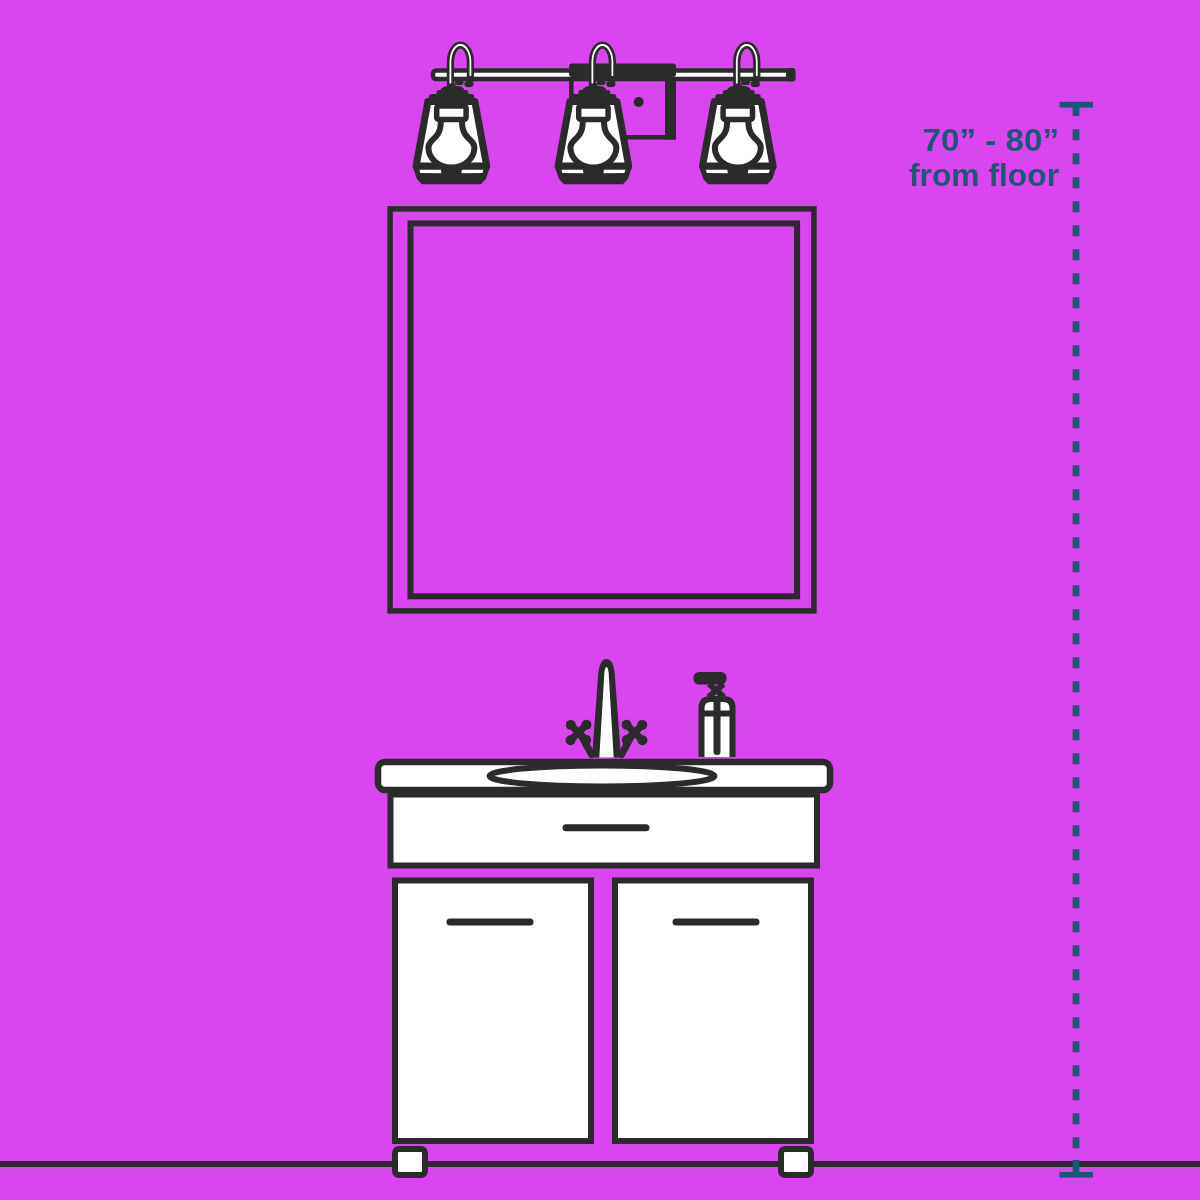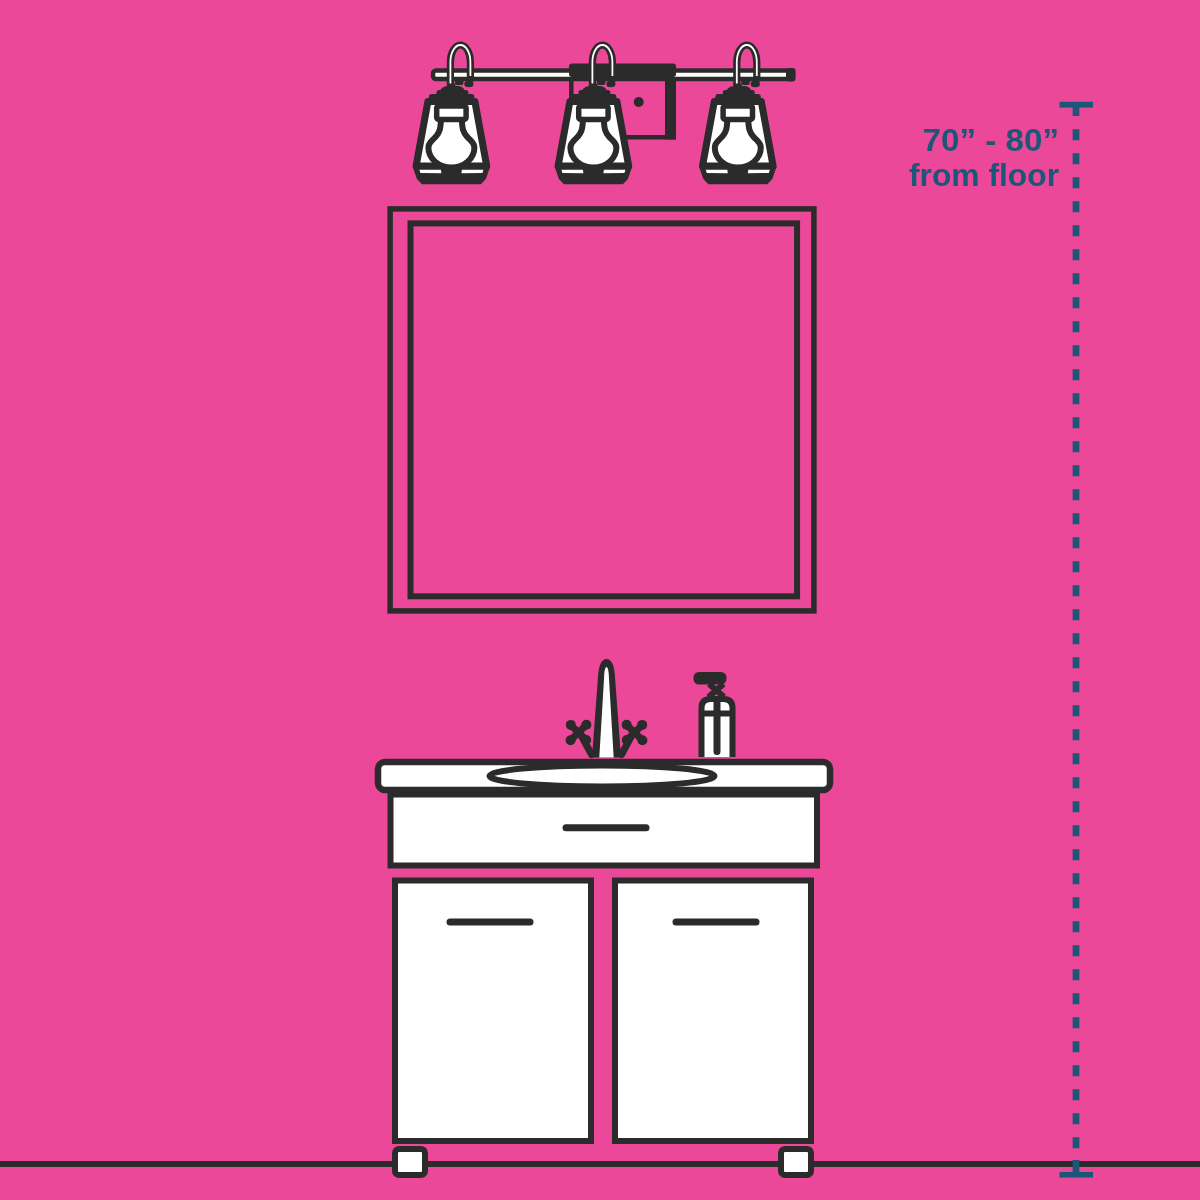--- a/index.html
+++ b/index.html
@@ -1,16 +1,16 @@
 <!DOCTYPE html>
 <html><head>
 <meta charset="utf-8">
 <style>
   html,body{margin:0;padding:0;background:#ffffff;}
-  .page{width:1200px;height:1200px;position:relative;overflow:hidden;background:#ec4899;}
+  .page{width:1200px;height:1200px;position:relative;overflow:hidden;background:#d946ef;}
   svg{display:block;}
 </style>
 </head>
 <body>
 <div class="page">
 <svg width="1200" height="1200" viewBox="0 0 1200 1200">
 <defs>
 
   <g id="lamp">
 

